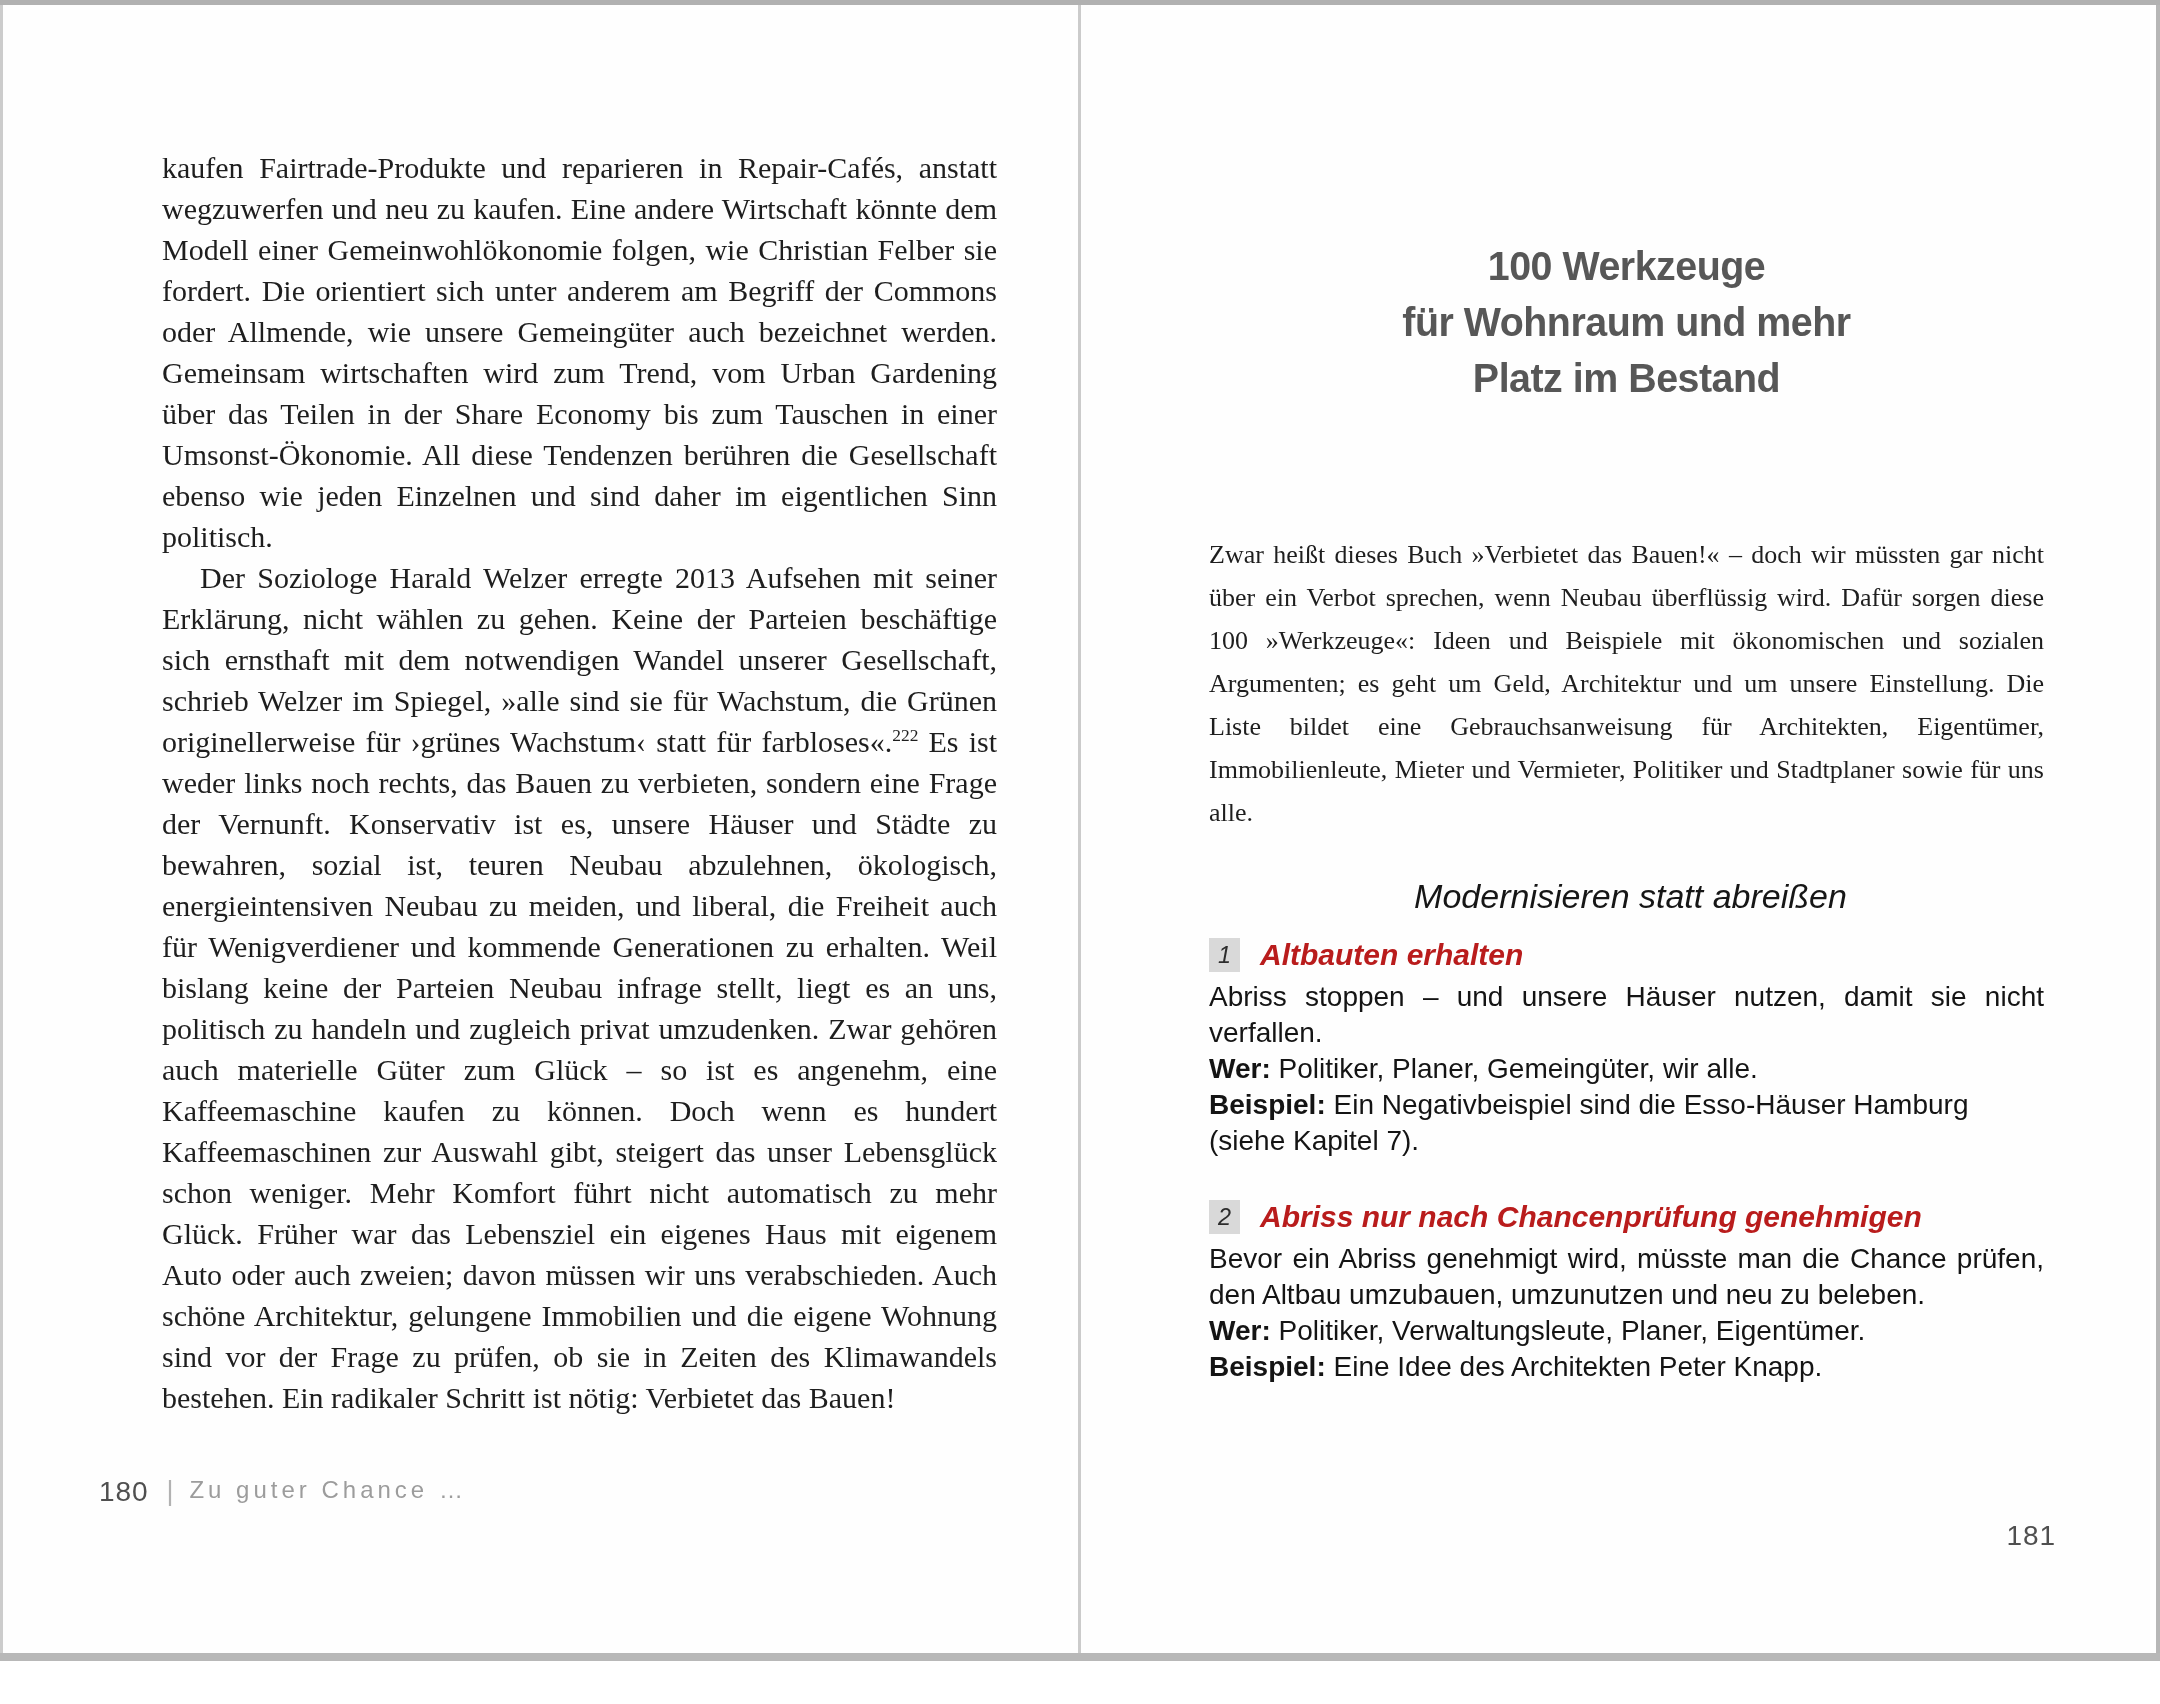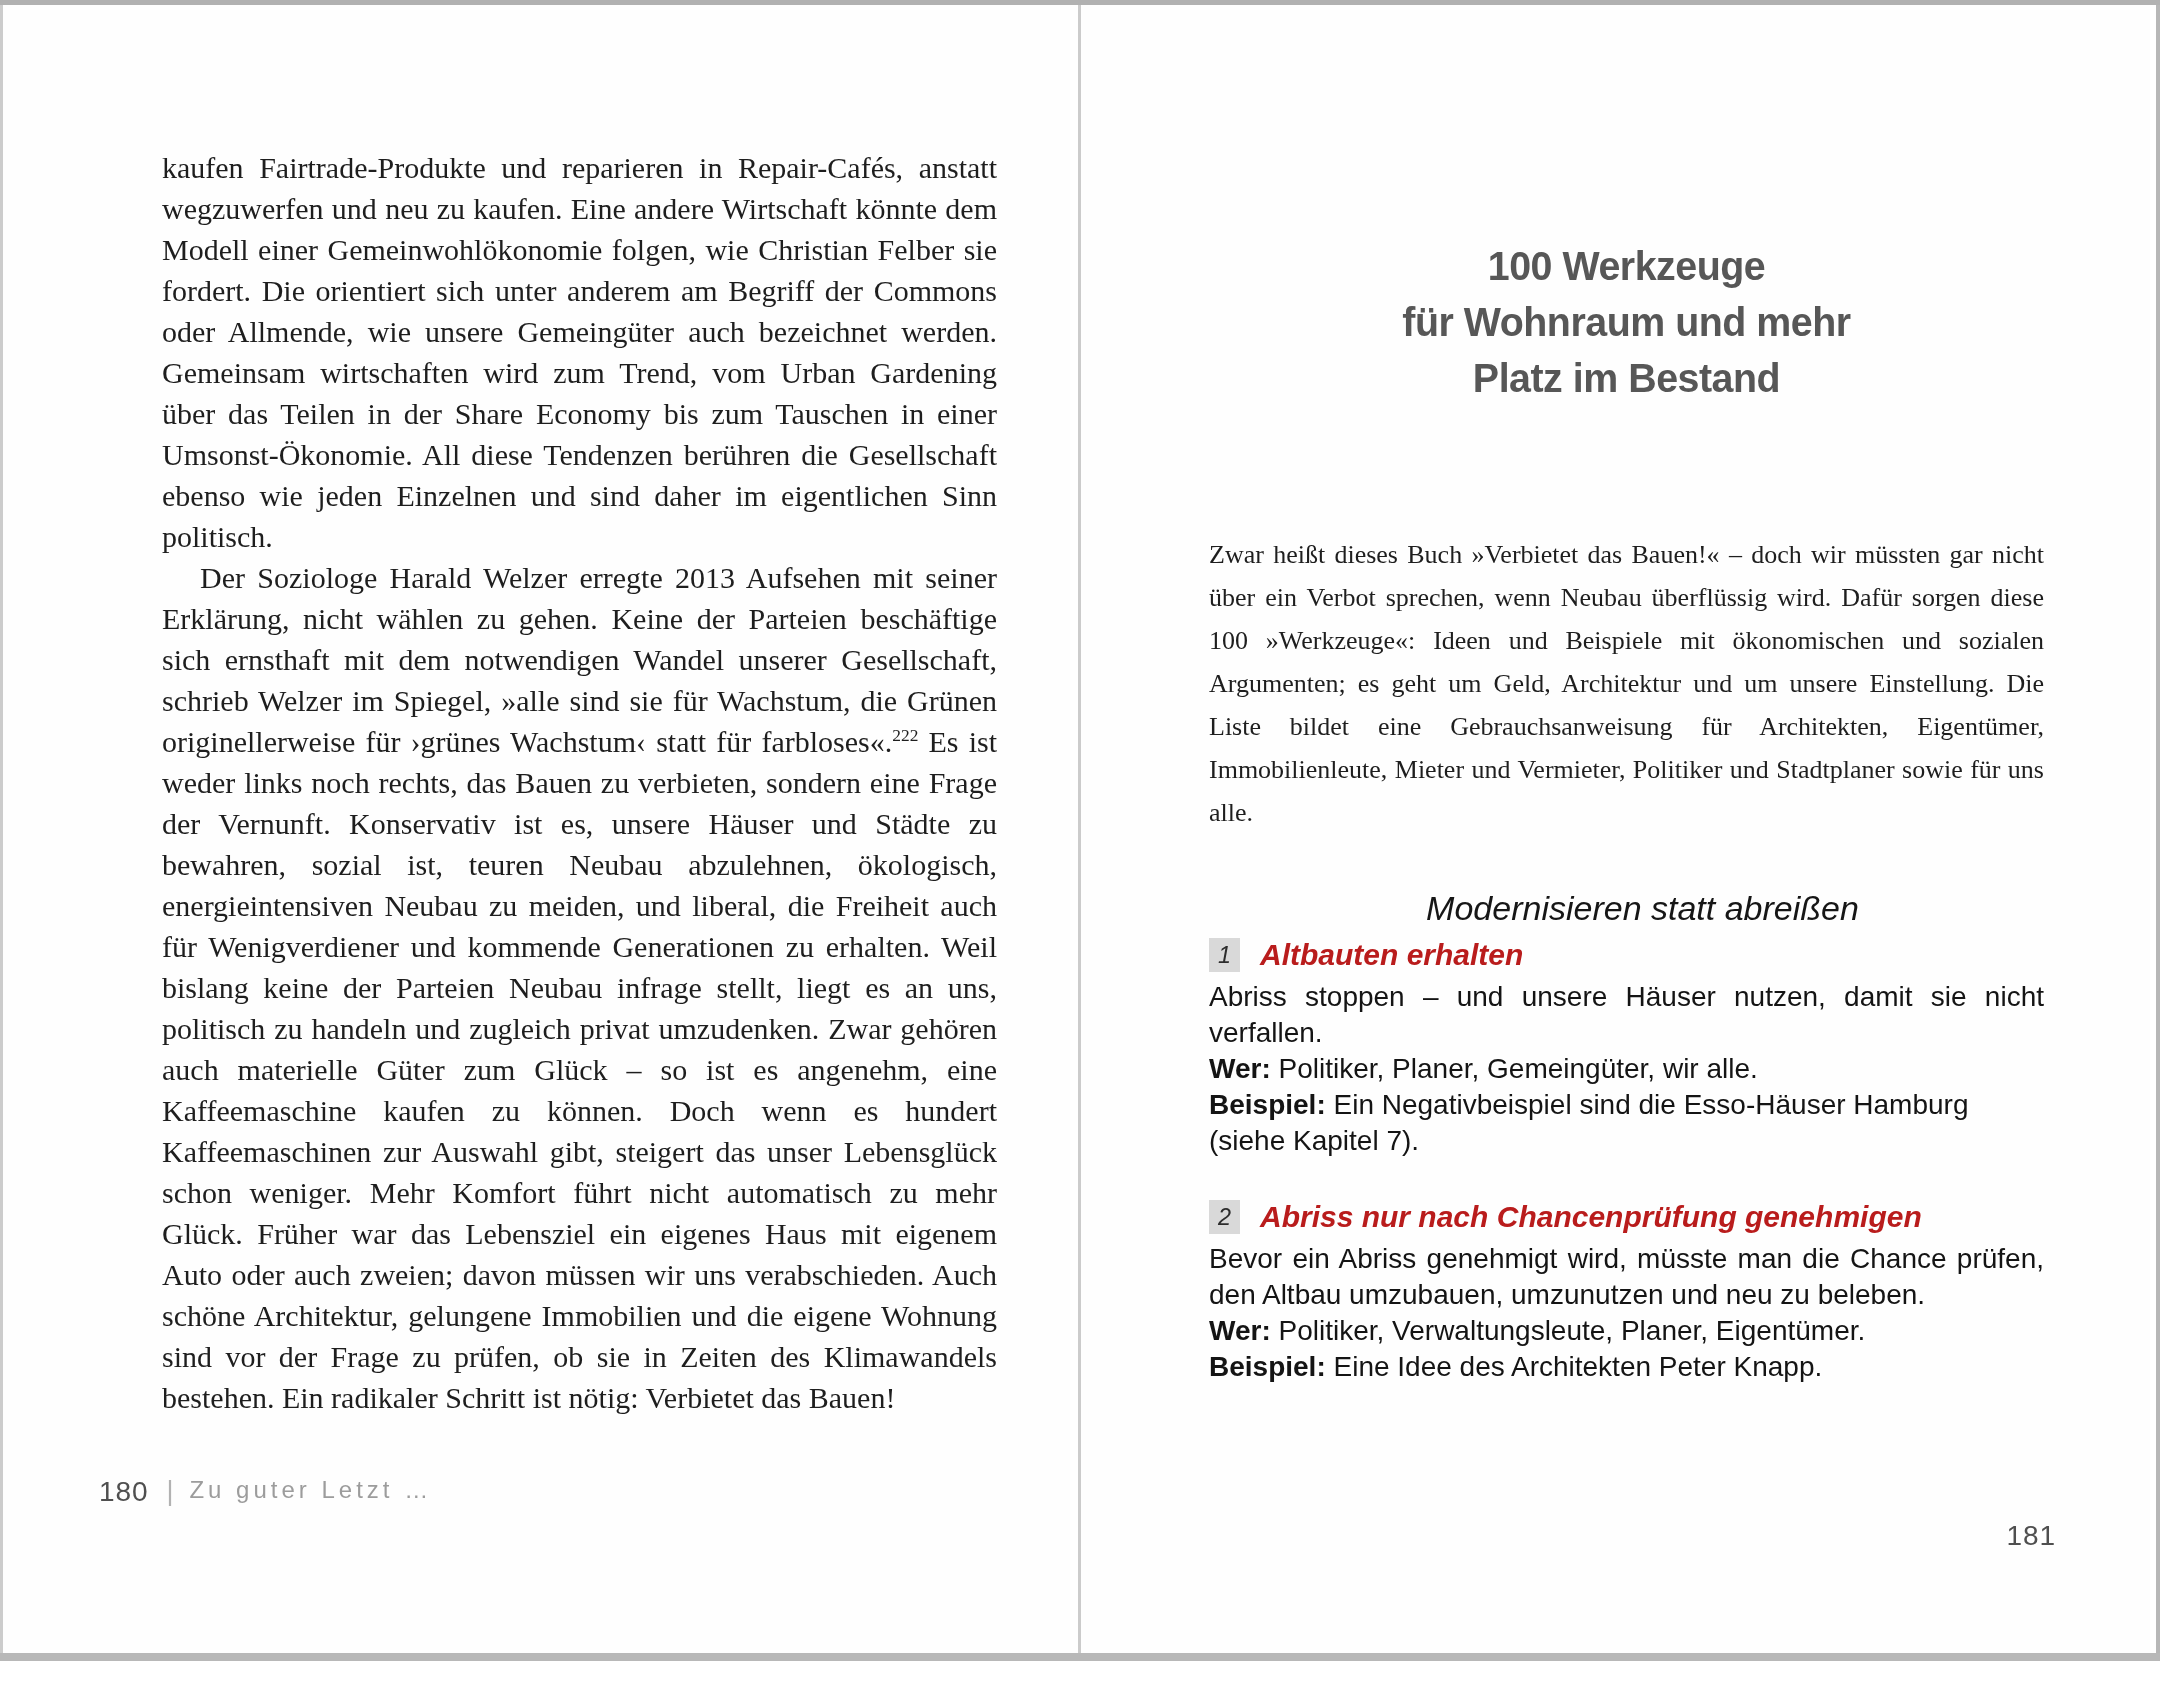--- a/index.html
+++ b/index.html
@@ -103,21 +103,21 @@
     margin: 0;
     font-size: 26px;
     line-height: 43px;
     color: #1e1e1e;
     text-align: justify;
   }
 
   .section-heading {
     position: absolute;
     left: 1209px; top: 873px; width: 835px;
-    margin: 16px;
+    margin: 4px;
     text-align: center;
     font-family: "Liberation Sans", sans-serif;
     font-style: italic;
     font-weight: normal;
     font-size: 34px;
     color: #161616;
   }
 
   .tools {
     position: absolute;
@@ -179,21 +179,21 @@
 
   <div>
     <div class="left-text">
       <p>kaufen Fairtrade-Produkte und reparieren in Repair-Cafés, anstatt wegzuwerfen und neu zu kaufen. Eine andere Wirtschaft könnte dem Modell einer Gemeinwohlökonomie folgen, wie Christian Felber sie fordert. Die orientiert sich unter anderem am Begriff der Commons oder Allmende, wie unsere Gemeingüter auch bezeichnet werden. Gemeinsam wirtschaften wird zum Trend, vom Urban Gardening über das Teilen in der Share Economy bis zum Tauschen in einer Umsonst-Ökonomie. All diese Tendenzen berühren die Gesellschaft ebenso wie jeden Einzelnen und sind daher im eigentlichen Sinn politisch.</p>
       <p class="indented"><span>Der Soziologe Harald Welzer erregte 2013 Aufsehen mit seiner Erklärung, nicht wählen zu gehen. Keine der Parteien beschäftige sich ernsthaft mit dem notwendigen Wandel unserer Gesellschaft, schrieb Welzer im Spiegel, »alle sind sie für Wachstum, die Grünen originellerweise für ›grünes Wachstum‹ statt für farbloses«.</span><sup>222</sup><span> Es ist weder links noch rechts, das Bauen zu verbieten, sondern eine Frage der Vernunft. Konservativ ist es, unsere Häuser und Städte zu bewahren, sozial ist, teuren Neubau abzulehnen, ökologisch, energieintensiven Neubau zu meiden, und liberal, die Freiheit auch für Wenigverdiener und kommende Generationen zu erhalten. Weil bislang keine der Parteien Neubau infrage stellt, liegt es an uns, politisch zu handeln und zugleich privat umzudenken. Zwar gehören auch materielle Güter zum Glück – so ist es angenehm, eine Kaffeemaschine kaufen zu können. Doch wenn es hundert Kaffeemaschinen zur Auswahl gibt, steigert das unser Lebensglück schon weniger. Mehr Komfort führt nicht automatisch zu mehr Glück. Früher war das Lebensziel ein eigenes Haus mit eigenem Auto oder auch zweien; davon müssen wir uns verabschieden. Auch schöne Architektur, gelungene Immobilien und die eigene Wohnung sind vor der Frage zu prüfen, ob sie in Zeiten des Klimawandels bestehen. Ein radikaler Schritt ist nötig: Verbietet das Bauen!</span></p>
     </div>
 
     <div class="footer-left">
       <span class="pagenum">180</span>
       <span class="sep">|</span>
-      <span class="chapter">Zu guter Letzt …</span>
+      <span class="chapter">Zu guter Chance …</span>
     </div>
   </div>
 
   <div>
     <h1 class="chapter-heading">
       <span>100 Werkzeuge</span>
       <span>für Wohnraum und mehr</span>
       <span>Platz im Bestand</span>
     </h1>
 

